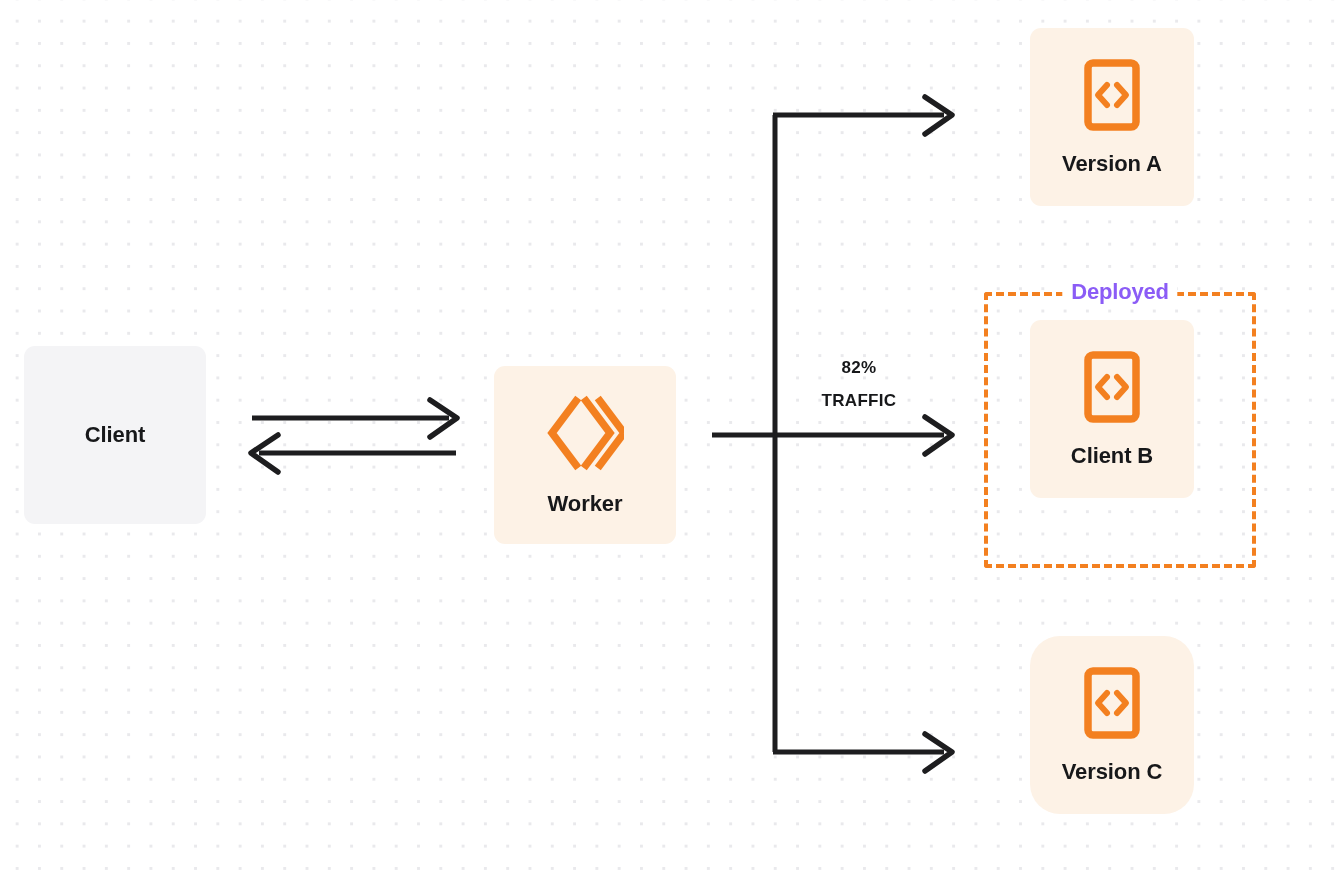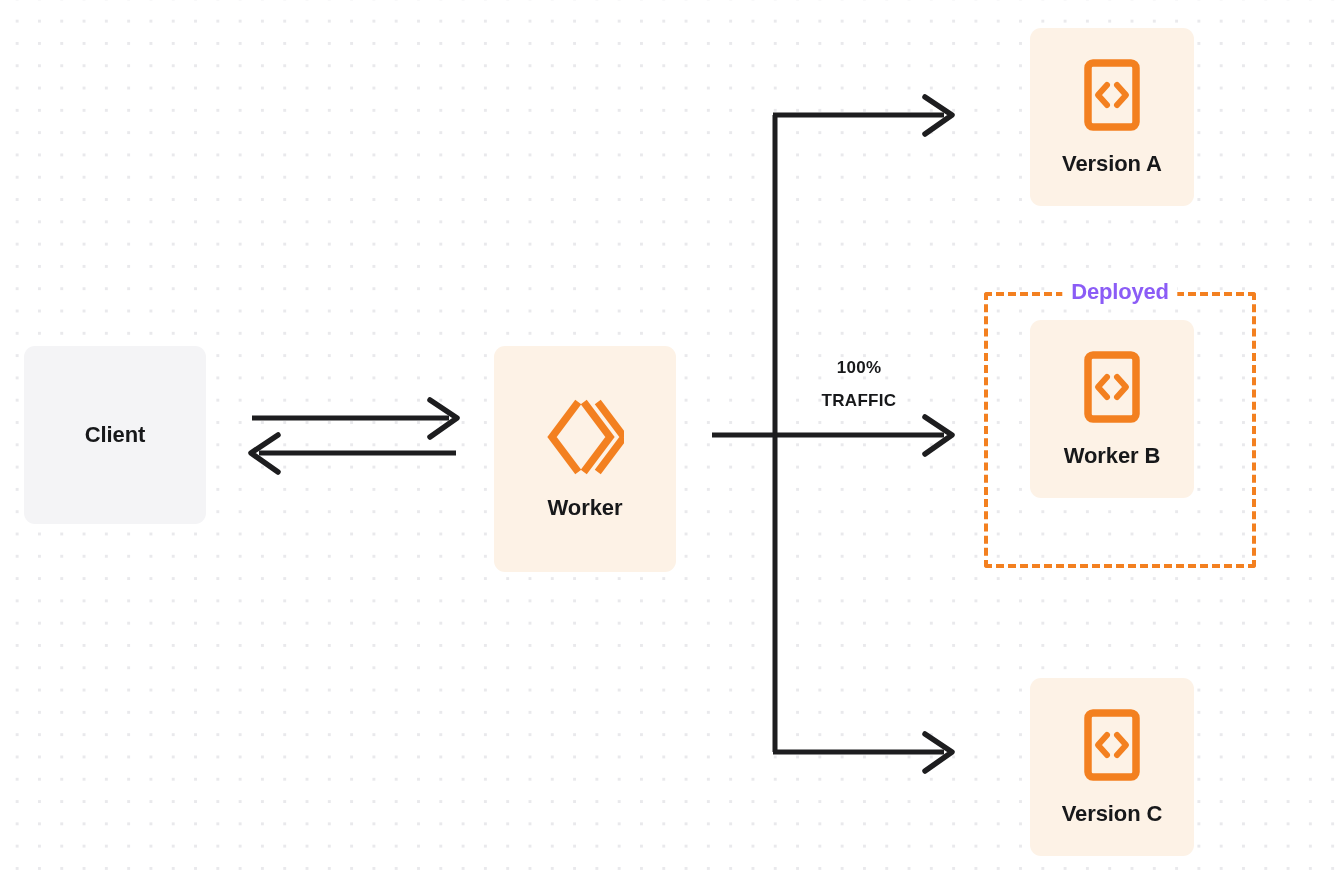--- a/index.html
+++ b/index.html
@@ -26,30 +26,30 @@
     align-items:center;
     justify-content:center;
     border-radius:11px;
     box-sizing:border-box;
   }
   .node.client{
     left:24px;top:346px;width:182px;height:178px;
     background:#f4f4f6;
   }
   .node.worker{
-    left:494px;top:346px;width:182px;height:226px;
+    left:494px;top:366px;width:182px;height:178px;
     background:#fdf2e6;
   }
   .node.version{
     left:1030px;width:164px;height:178px;
     background:#fdf2e6;
   }
   .node.version.va{top:28px;}
   .node.version.vb{top:320px;}
-  .node.version.vc{top:678px;}
+  .node.version.vc{top:636px;border-radius:30px;}
 
   .node-label{
     font-size:22px;
     font-weight:700;
     color:#17181a;
     letter-spacing:-0.1px;
     line-height:1;
   }
   .node.client .node-label{margin:0;}
   .node.worker .node-label{margin-top:22px;}
@@ -158,21 +158,21 @@
       <path class="head" d="M 925 417 L 952 435 L 925 454"></path>
     </g>
 
     <g>
       <path class="wire" d="M 773 752 L 944 752"></path>
       <path class="head" d="M 925 734 L 952 752 L 925 771"></path>
     </g>
   </svg>
 
   <div class="traffic-label">
-    <span class="tl-line">100%</span>
+    <span class="tl-line">82%</span>
     <span class="tl-line">TRAFFIC</span>
   </div>
 
   <div class="node client">
     <span class="node-label">Client</span>
   </div>
 
   <div class="node worker">
     <span class="node-icon">
       <svg width="78" height="76" viewBox="0 0 78 76" xmlns="http://www.w3.org/2000/svg">
@@ -200,21 +200,21 @@
   </div>
 
   <div class="node version vb">
     <span class="node-icon">
       <svg width="56" height="72" viewBox="0 0 56 72" xmlns="http://www.w3.org/2000/svg">
         <rect x="4" y="4" width="48" height="64" rx="5" ry="5" fill="none" stroke="#f38020" stroke-width="7.5"></rect>
         <path d="M23 26 L14 36 L23 46" fill="none" stroke="#f38020" stroke-width="6" stroke-linecap="round" stroke-linejoin="round"></path>
         <path d="M33 26 L42 36 L33 46" fill="none" stroke="#f38020" stroke-width="6" stroke-linecap="round" stroke-linejoin="round"></path>
       </svg>
     </span>
-    <span class="node-label">Worker B</span>
+    <span class="node-label">Client B</span>
   </div>
 
   <div class="node version vc">
     <span class="node-icon">
       <svg width="56" height="72" viewBox="0 0 56 72" xmlns="http://www.w3.org/2000/svg">
         <rect x="4" y="4" width="48" height="64" rx="5" ry="5" fill="none" stroke="#f38020" stroke-width="7.5"></rect>
         <path d="M23 26 L14 36 L23 46" fill="none" stroke="#f38020" stroke-width="6" stroke-linecap="round" stroke-linejoin="round"></path>
         <path d="M33 26 L42 36 L33 46" fill="none" stroke="#f38020" stroke-width="6" stroke-linecap="round" stroke-linejoin="round"></path>
       </svg>
     </span>

